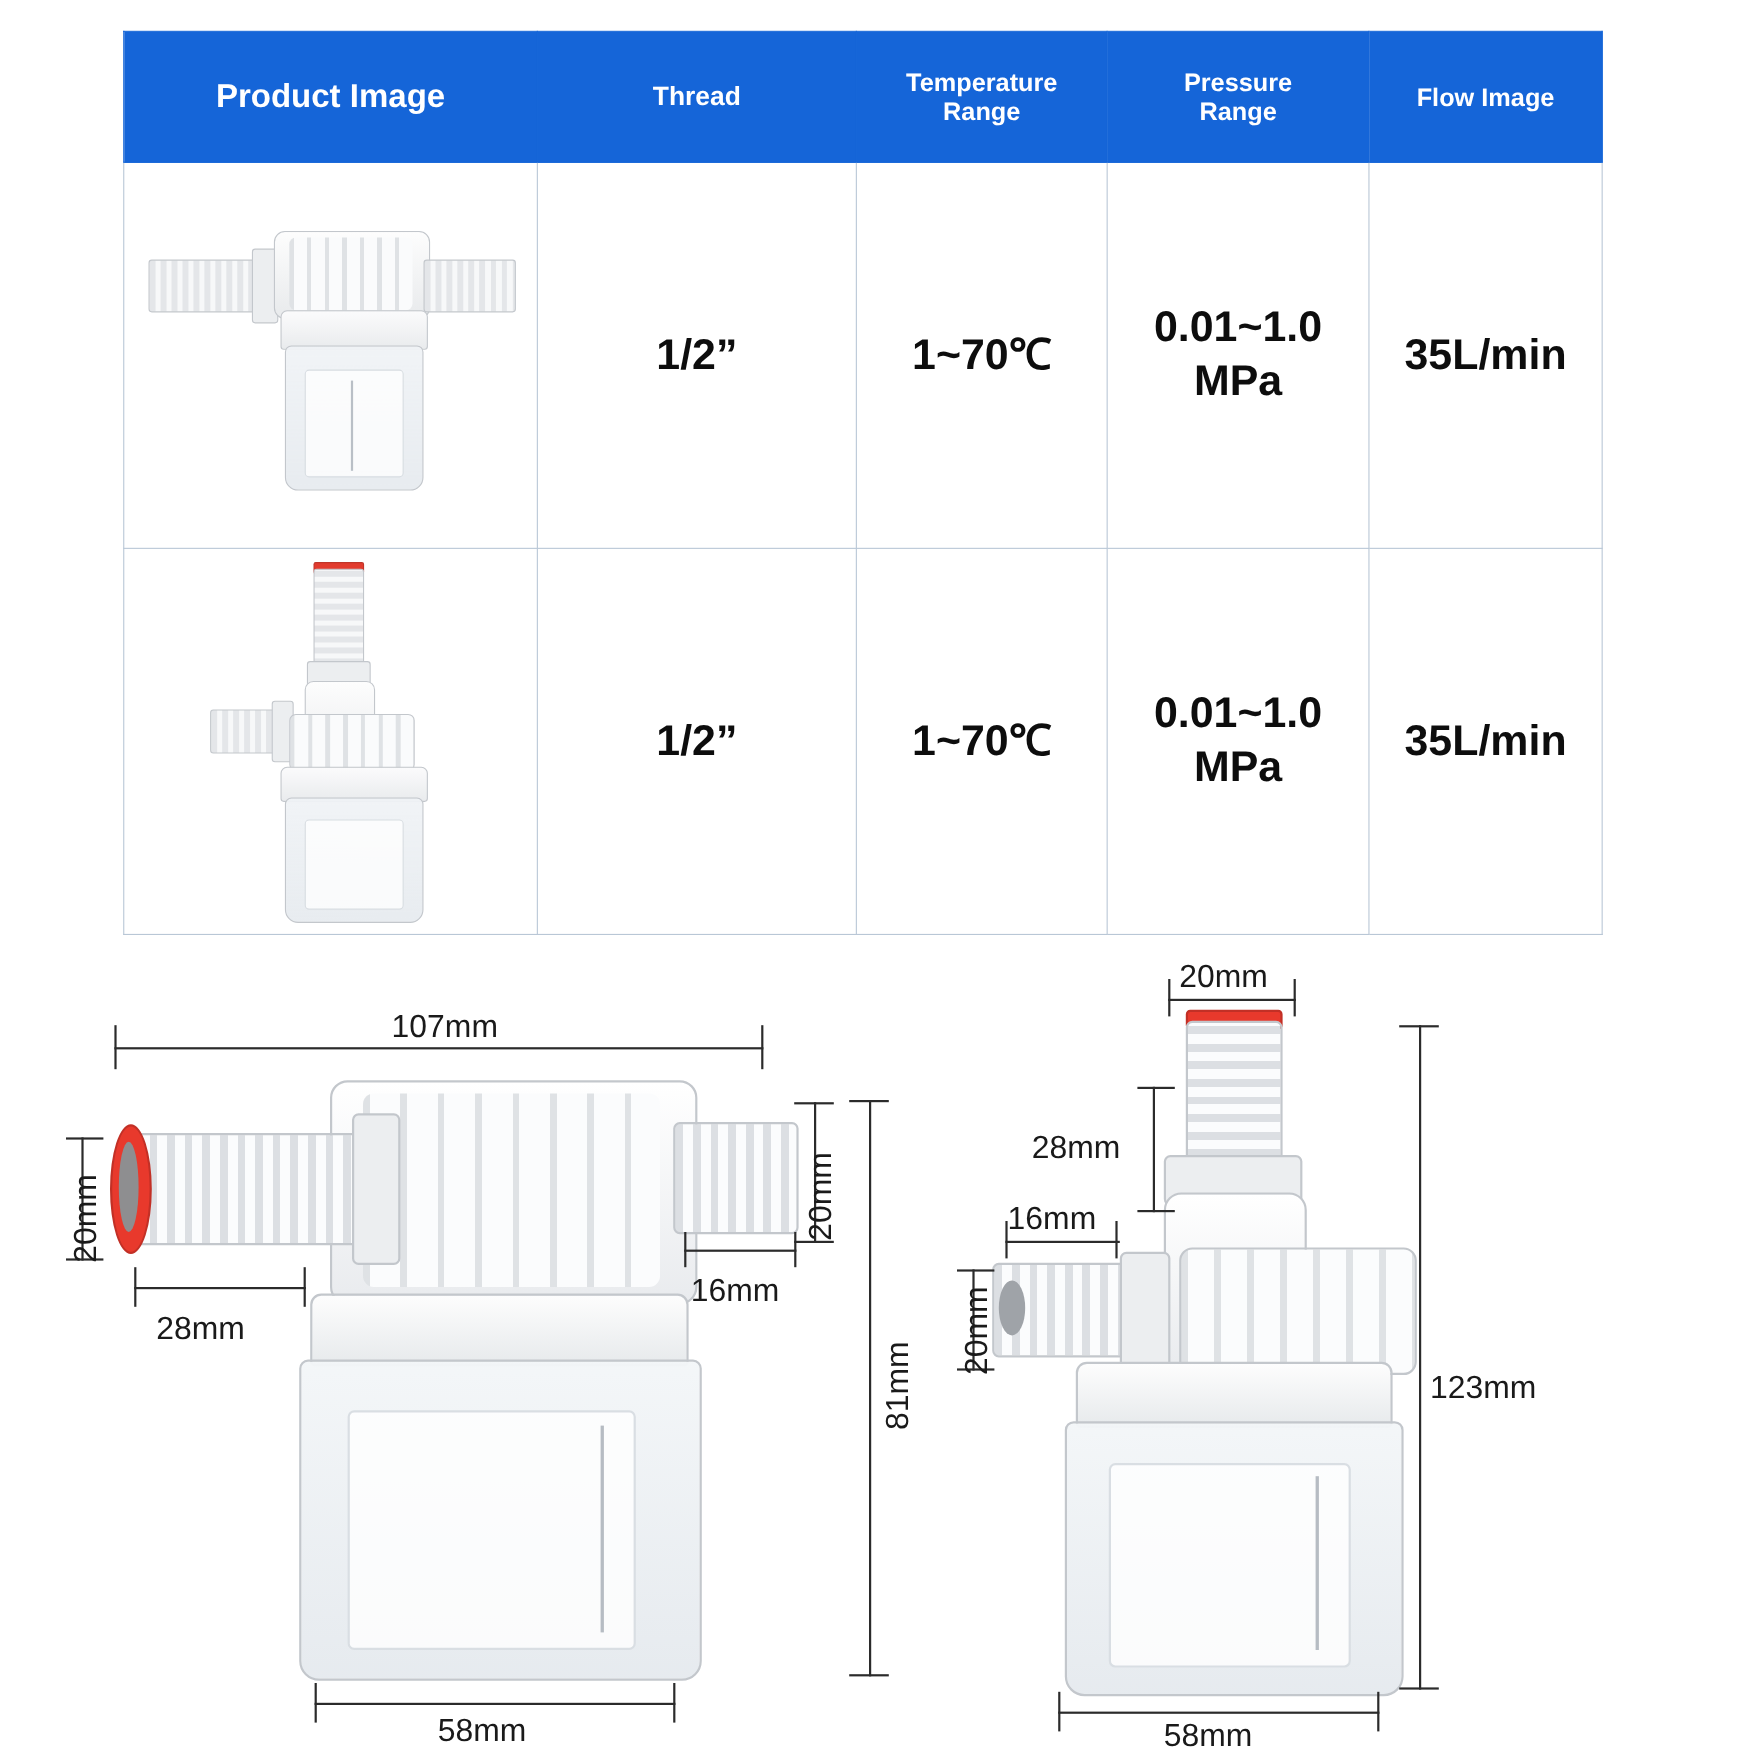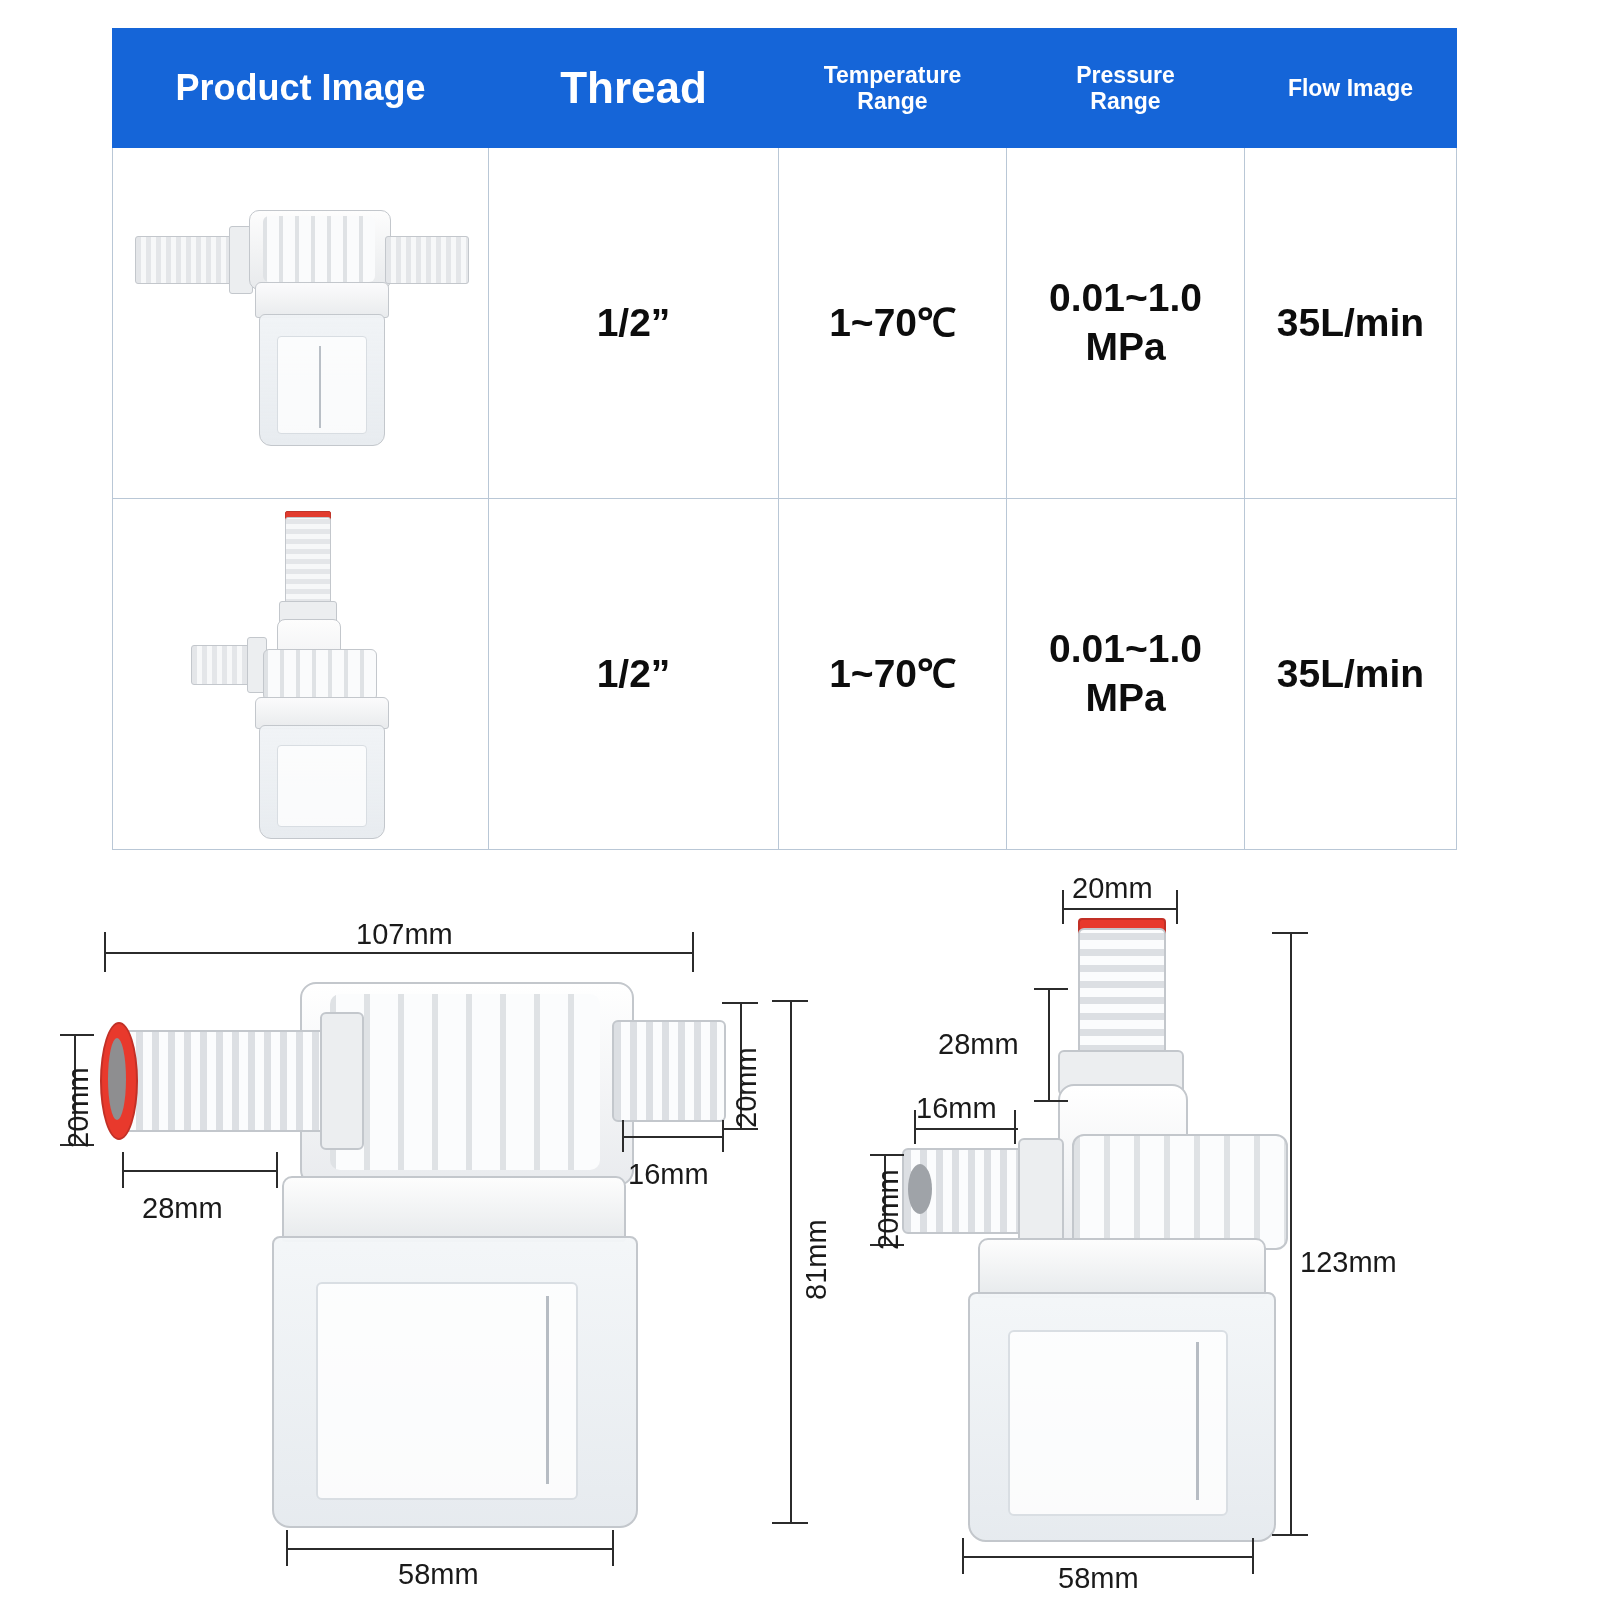--- a/index.html
+++ b/index.html
@@ -26,22 +26,22 @@
   }
   .spec-table th {
     background: #1565d8;
     color: #ffffff;
     border: 1px solid #1565d8;
     height: 116px;
     vertical-align: middle;
     font-weight: bold;
     line-height: 1.15;
   }
-  .spec-table th.h-product { font-size: 36px; }
-  .spec-table th.h-thread  { font-size: 44px; }
+  .spec-table th.h-product { font-size: 30px; }
+  .spec-table th.h-thread  { font-size: 24px; }
   .spec-table th.h-small   { font-size: 23px; }
   .spec-table td {
     border: 1px solid #b9c7d6;
     text-align: center;
     vertical-align: middle;
     font-size: 39px;
     font-weight: bold;
     color: #0d0d0d;
     height: 348px;
     line-height: 1.25;

